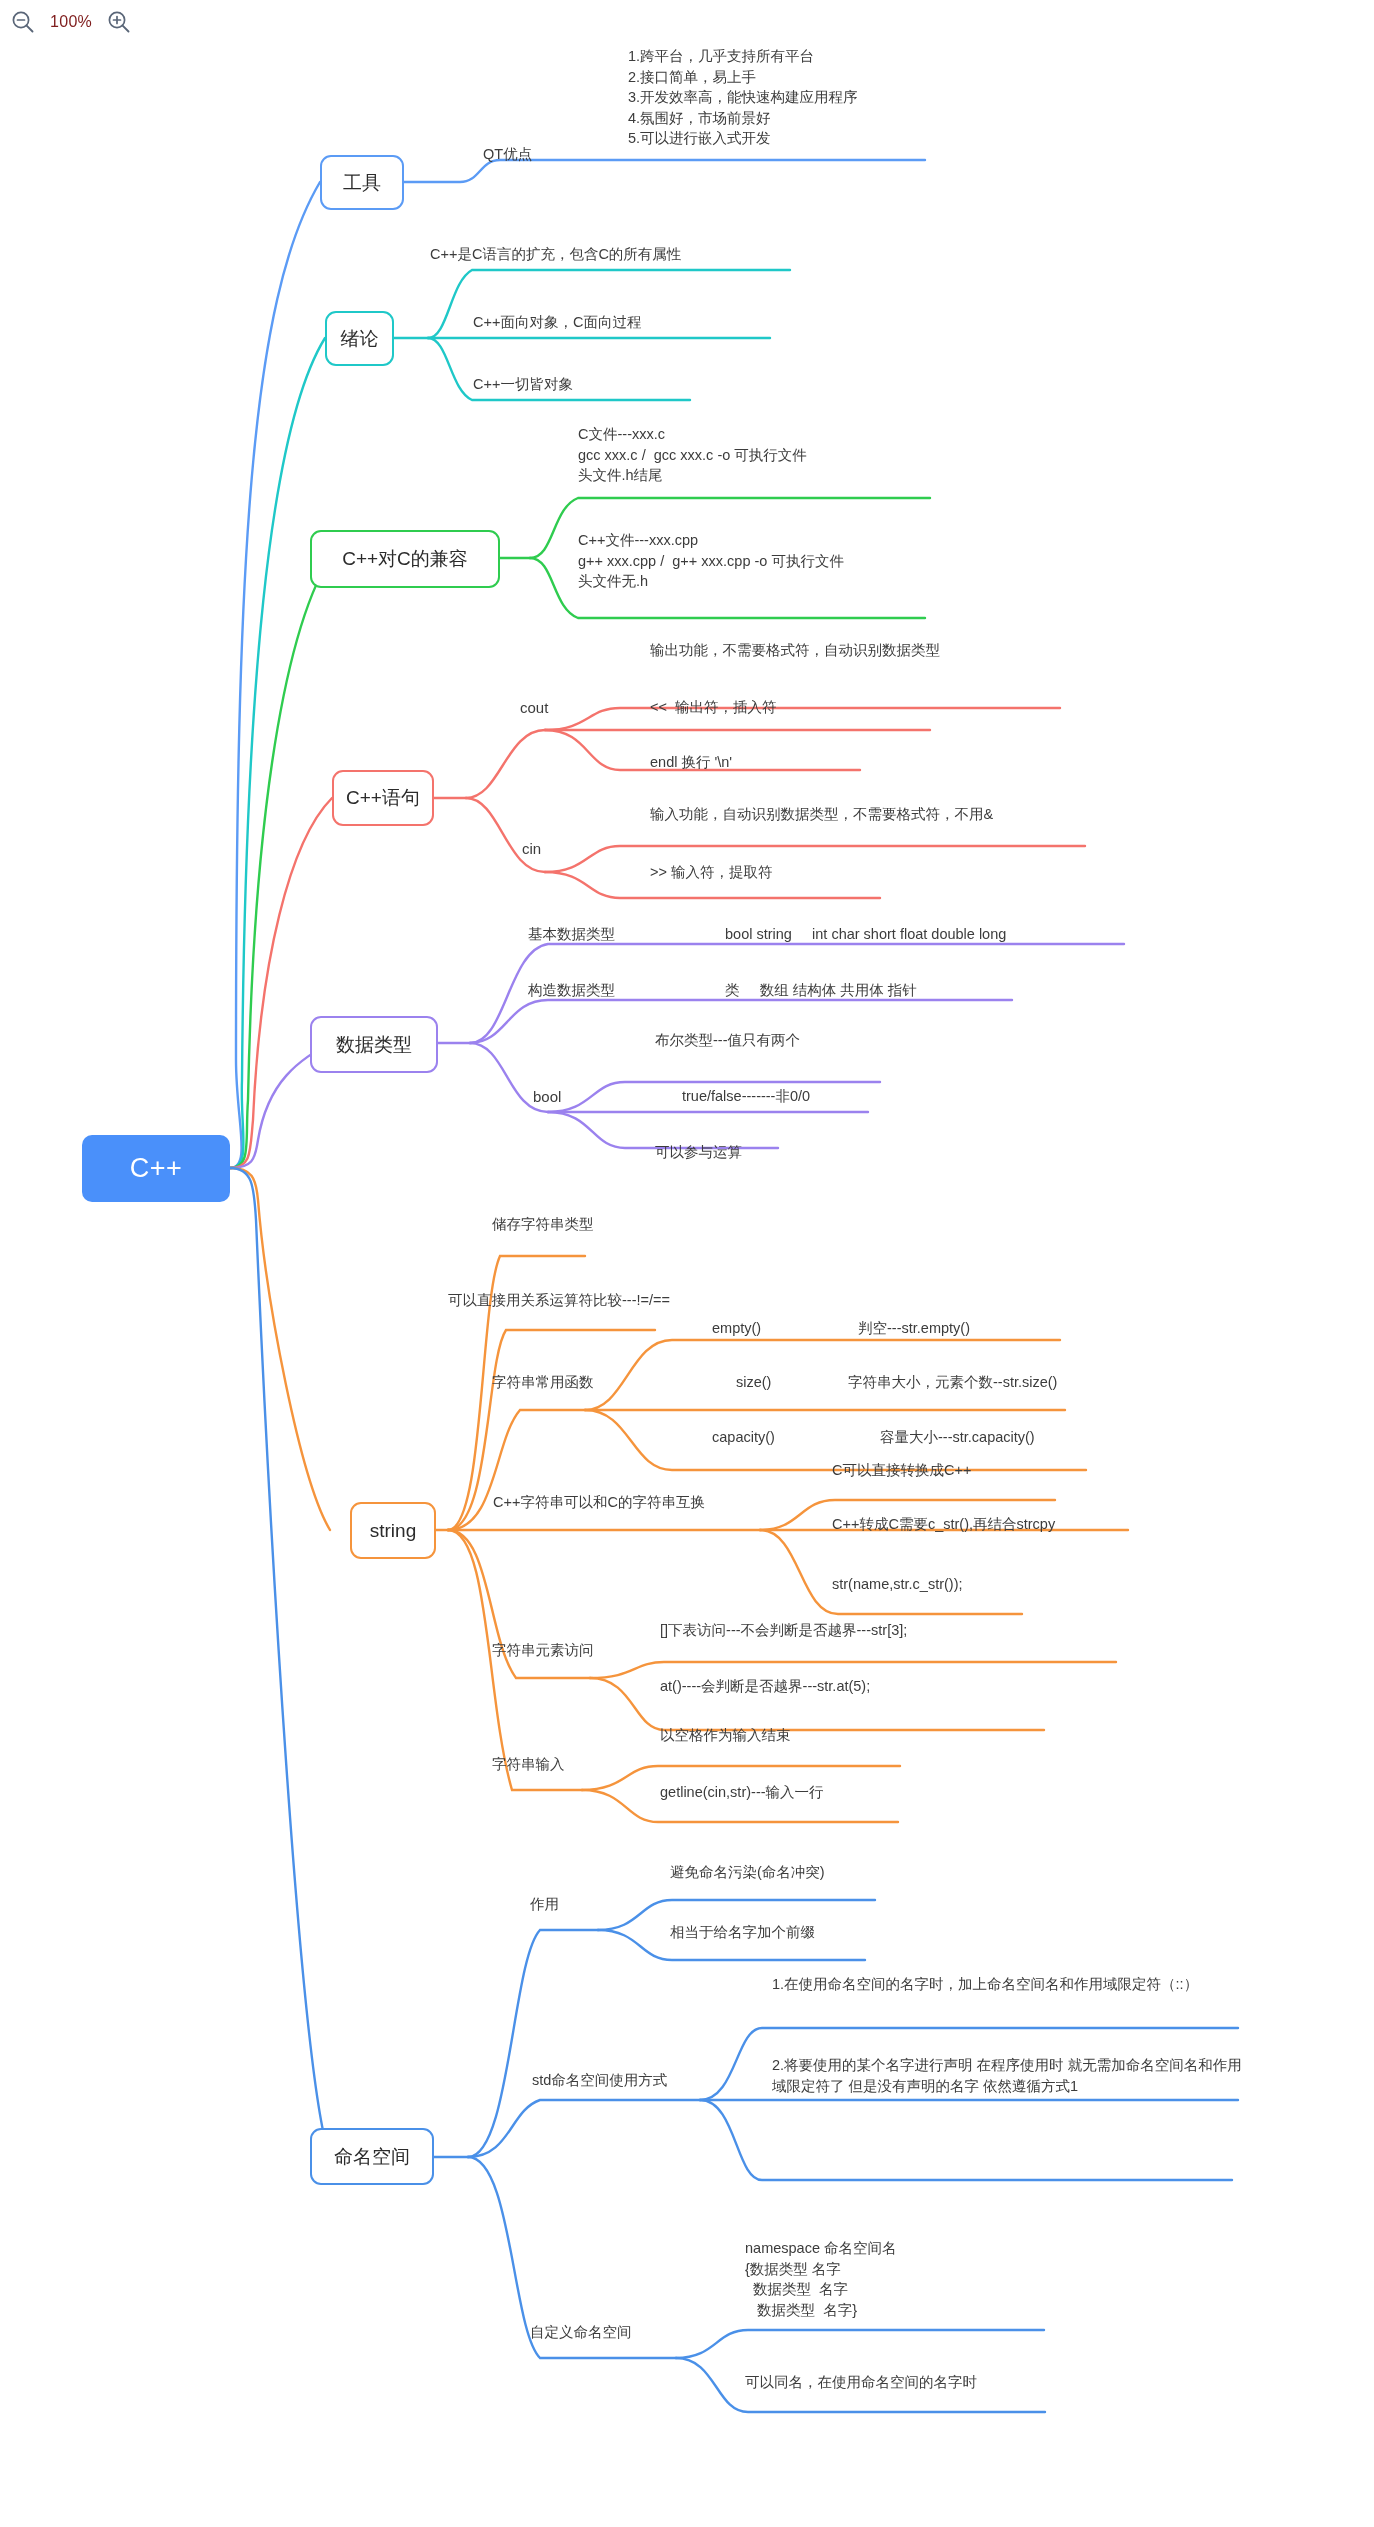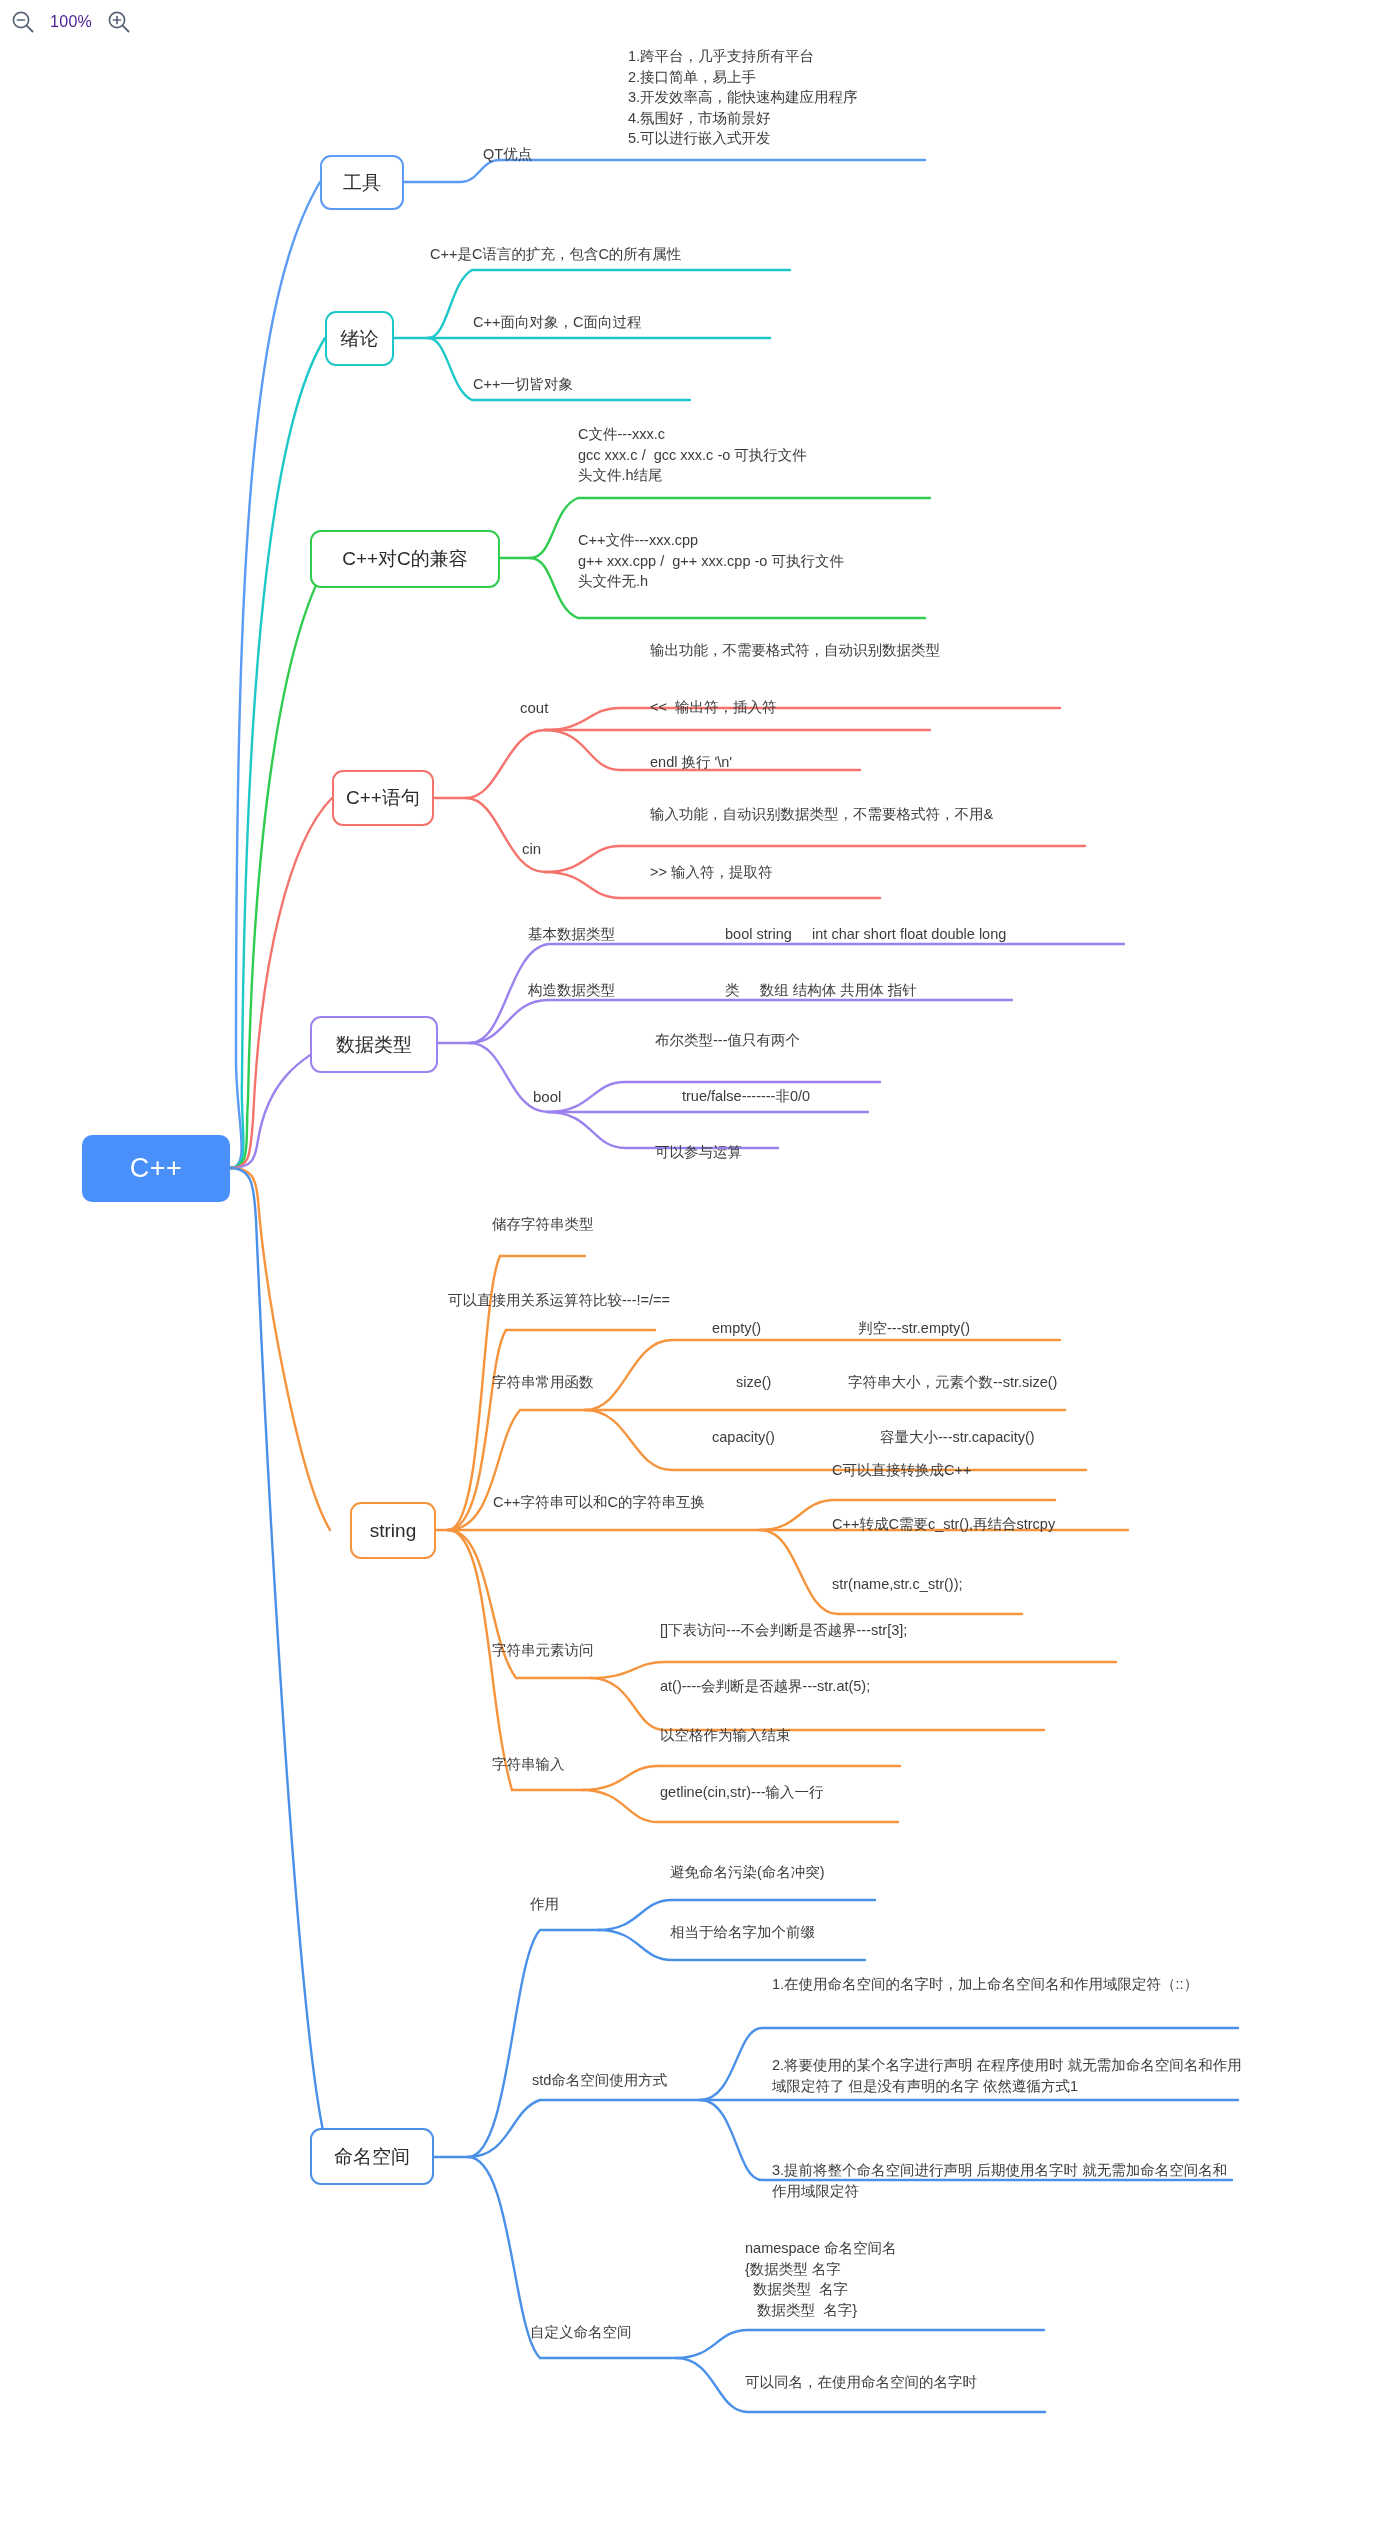--- a/index.html
+++ b/index.html
@@ -22,21 +22,21 @@
     left: 0; top: 0;
     width: 1374px; height: 44px;
     display: flex; align-items: center;
     padding-left: 10px;
     gap: 14px;
     z-index: 40;
   }
   .zicon { width: 26px; height: 26px; display:block; }
   #zoom-level {
     font-size: 16px;
-    color: #4c1d95;
+    color: #7f1d1d;
     letter-spacing: .3px;
   }
 
   
   #wires {
     position: absolute; left: 0; top: 0;
     width: 1374px; height: 2527px;
     z-index: 1;
     pointer-events: none;
   }
@@ -275,21 +275,20 @@
   <div class="node branch c-blue2" style="left:310px; top:2128px; width:124px; height:57px;">
     <span>命名空间</span>
   </div>
   <div class="leaf" style="left:530px; top:1894px;">作用</div>
   <div class="leaf" style="left:670px; top:1862px;">避免命名污染(命名冲突)</div>
   <div class="leaf" style="left:670px; top:1922px;">相当于给名字加个前缀</div>
 
   <div class="leaf" style="left:532px; top:2070px;">std命名空间使用方式</div>
   <div class="leaf wrap" style="left:772px; top:1974px; width:455px;">1.在使用命名空间的名字时，加上命名空间名和作用域限定符（::）</div>
   <div class="leaf wrap" style="left:772px; top:2055px; width:470px;">2.将要使用的某个名字进行声明 在程序使用时 就无需加命名空间名和作用域限定符了 但是没有声明的名字 依然遵循方式1</div>
-  <div class="leaf wrap" style="left:772px; top:2160px; width:460px;">3.提前将整个命名空间进行声明 后期使用名字时 就无需加命名空间名和作用域限定符</div>
 
   <div class="leaf" style="left:530px; top:2322px;">自定义命名空间</div>
   <div class="leaf" style="left:745px; top:2238px;">namespace 命名空间名
 {数据类型 名字
   数据类型  名字
    数据类型  名字}</div>
   <div class="leaf" style="left:745px; top:2372px;">可以同名，在使用命名空间的名字时</div>
 
 </div>
 

